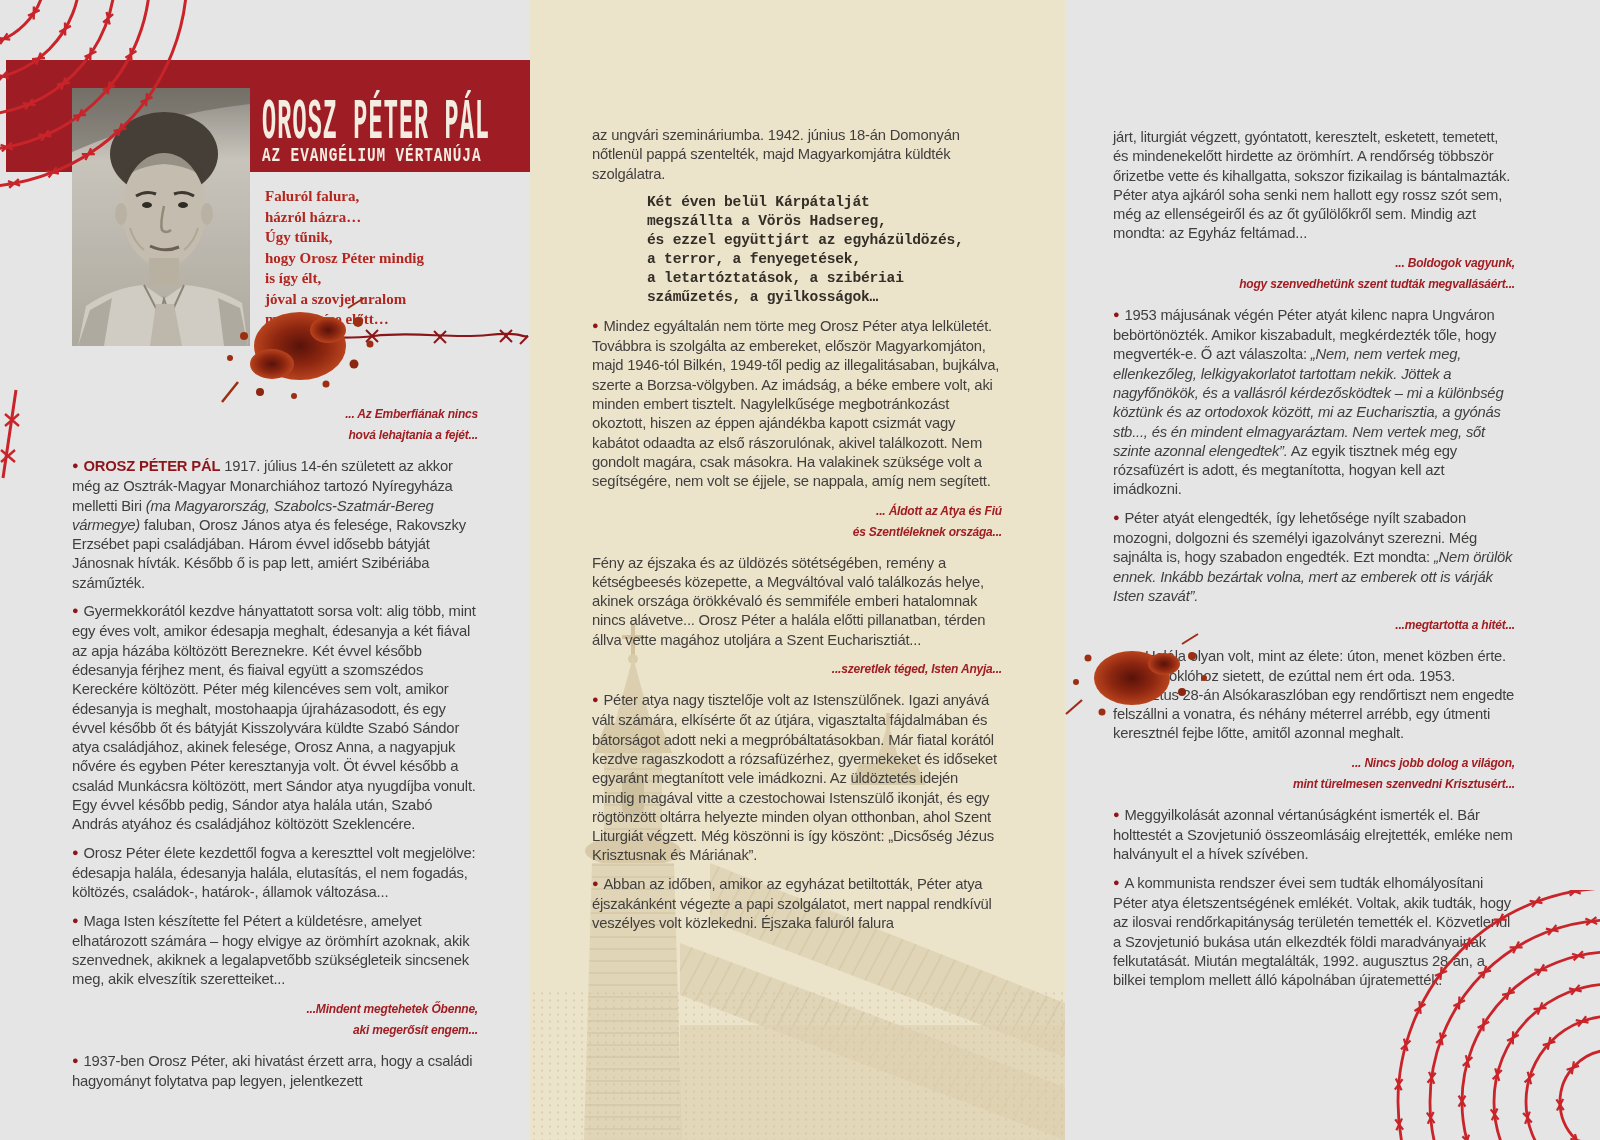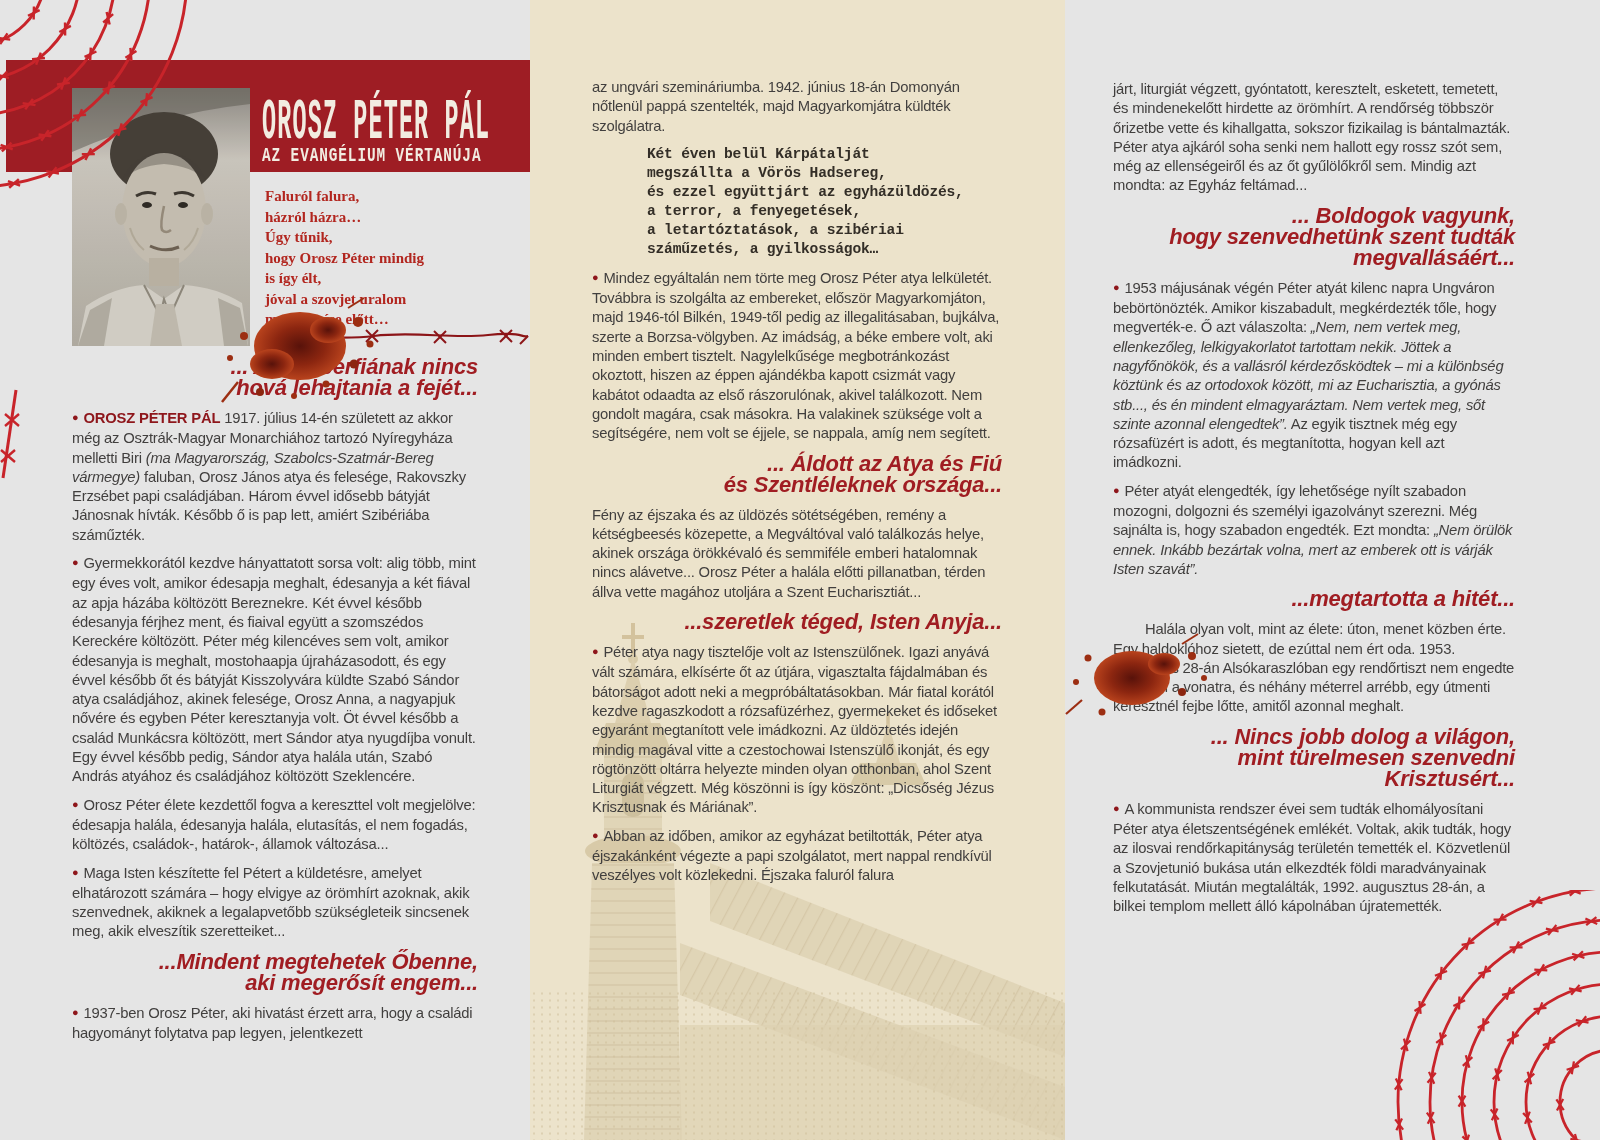--- a/index.html
+++ b/index.html
@@ -14,30 +14,30 @@
       transform:scale(0.78,1.9);transform-origin:left top;}
   .t2{position:absolute;left:256px;top:84px;color:#f2ece1;font-family:"Liberation Mono",monospace;
       font-weight:bold;font-size:16px;letter-spacing:1px;white-space:nowrap;
       transform:scale(0.9,1.3);transform-origin:left top;}
   .photo{position:absolute;left:72px;top:88px;width:178px;height:258px;z-index:3;}
   .typedred{position:absolute;left:265px;top:186px;z-index:2;font-family:Liberation Serif, serif;
             font-weight:bold;font-size:15px;line-height:20.5px;color:#b2261f;white-space:nowrap;}
   .typedred span{display:block;}
   .divider{position:absolute;left:262px;top:328px;z-index:2;}
   .wire-diag{position:absolute;left:0;top:388px;z-index:1;}
-  .col{position:absolute;font-size:14.8px;line-height:19.3px;letter-spacing:-0.2px;z-index:4;}
+  .col{position:absolute;font-size:14.8px;line-height:19.3px;letter-spacing:-0.2px;z-index:4;margin-top:48px;}
   .col p{margin:0 0 9px 0;}
   .left-col{left:72px;top:352px;width:406px;}
   .mid-col{left:592px;top:78px;width:410px;}
   .right-col{left:1113px;top:80px;width:402px;}
   .blt{color:#8e161b;font-size:11px;margin-right:5px;position:relative;top:-2px;}
   .lead{color:#8e161b;font-weight:bold;}
   .it{font-style:italic;}
   .quote{color:#a01d22;font-weight:bold;font-style:italic;text-align:right;
-         font-size:22px;line-height:21px;margin:4px 0 11px 0;}
+         font-size:12px;line-height:21px;margin:4px 0 11px 0;}
   .typedmid{font-family:Liberation Mono, monospace;font-weight:bold;font-size:14.6px;
             line-height:19px;color:#332e27;margin:0 0 10px 55px;white-space:nowrap;}
   .typedmid span{display:block;}
   .indent{text-indent:32px;}
   .wire-tl{position:absolute;left:0;top:0;z-index:5;}
   .wire-br{position:absolute;right:0;bottom:0;z-index:5;}
   .splat1{position:absolute;left:208px;top:292px;z-index:6;}
   .splat2{position:absolute;left:1062px;top:626px;z-index:6;}
   .church{position:absolute;left:0;bottom:0;opacity:.58;}
 </style>
@@ -201,20 +201,21 @@
     <p><span class="blt">●</span><span>1953 májusának végén Péter atyát kilenc napra Ungváron bebörtönözték. Amikor kiszabadult, megkérdezték tőle, hogy megverték-e. Ő azt válaszolta: </span><span class="it">„Nem, nem vertek meg, ellenkezőleg, lelkigyakorlatot tartottam nekik. Jöttek a nagyfőnökök, és a vallásról kérdezősködtek – mi a különbség köztünk és az ortodoxok között, mi az Eucharisztia, a gyónás stb..., és én mindent elmagyaráztam. Nem vertek meg, sőt szinte azonnal elengedtek”.</span><span>  Az egyik tisztnek még egy rózsafüzért is adott, és megtanította, hogyan kell azt imádkozni.</span></p>
     <p><span class="blt">●</span><span>Péter atyát elengedték, így lehetősége nyílt szabadon mozogni, dolgozni és személyi igazolványt szerezni. Még sajnálta is, hogy szabadon engedték. Ezt mondta: </span><span class="it">„Nem örülök ennek. Inkább bezártak volna, mert az emberek ott is várják Isten szavát”.</span></p>
     <div class="quote">
       <span>...megtartotta a hitét...</span>
     </div>
     <p class="indent"><span>Halála olyan volt, mint az élete: úton, menet közben érte. Egy haldoklóhoz sietett, de ezúttal nem ért oda. 1953. augusztus 28-án Alsókaraszlóban egy rendőrtiszt nem engedte felszállni a vonatra, és néhány méterrel arrébb, egy útmenti keresztnél fejbe lőtte, amitől azonnal meghalt.</span></p>
     <div class="quote">
       <span>... Nincs jobb dolog a világon,</span><br>
       <span>mint türelmesen szenvedni Krisztusért...</span>
     </div>
+    <p><span class="blt">●</span><span>Meggyilkolását azonnal vértanúságként ismerték el. Bár holttestét a Szovjetunió összeomlásáig elrejtették, emléke nem halványult el a hívek szívében.</span></p>
     <p><span class="blt">●</span><span>A kommunista rendszer évei sem tudták elhomályosítani Péter atya életszentségének emlékét. Voltak, akik tudták, hogy az ilosvai rendőrkapitányság területén temették el. Közvetlenül a Szovjetunió bukása után elkezdték földi maradványainak felkutatását. Miután megtalálták, 1992. augusztus 28-án, a bilkei templom mellett álló kápolnában újratemették.</span></p>
   </div>
 
   <svg class="splat1" width="190" height="118" viewBox="0 0 190 118">
     <defs>
       <radialGradient id="bl1">
           <stop offset="0" stop-color="#58120a"></stop>
           <stop offset="0.55" stop-color="#8c2610"></stop>
           <stop offset="1" stop-color="#b9431d"></stop>
         </radialGradient>

